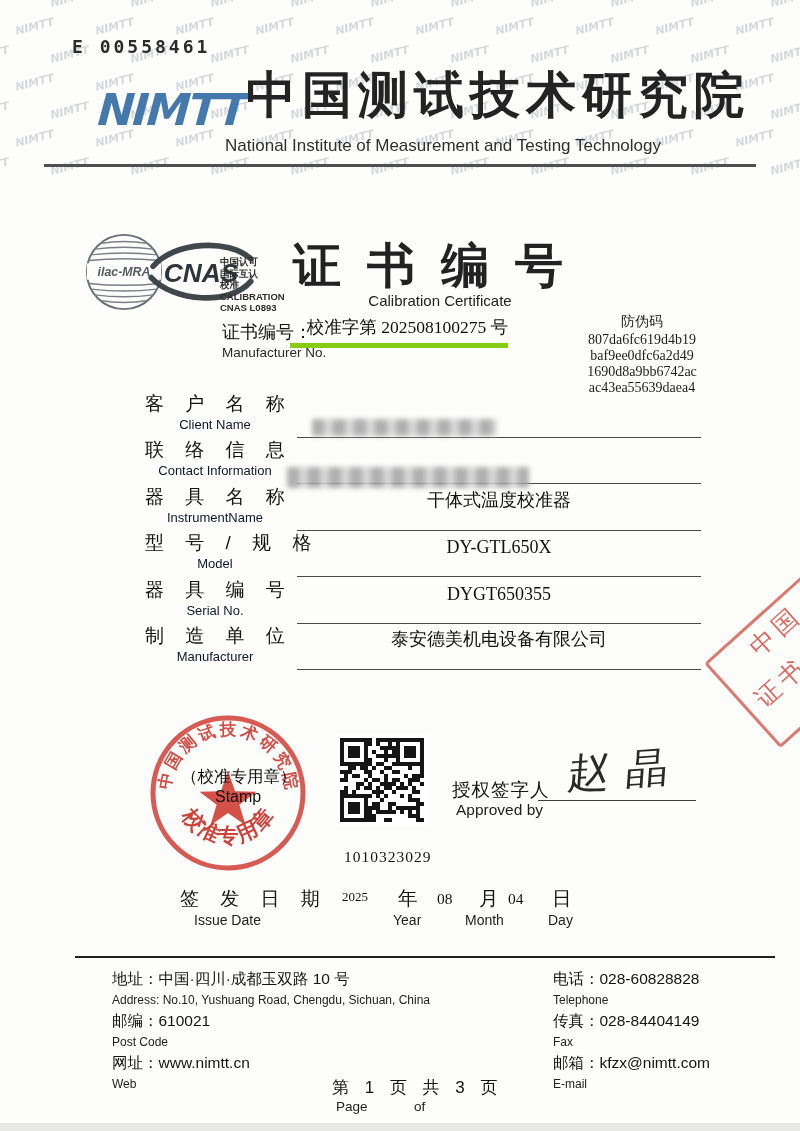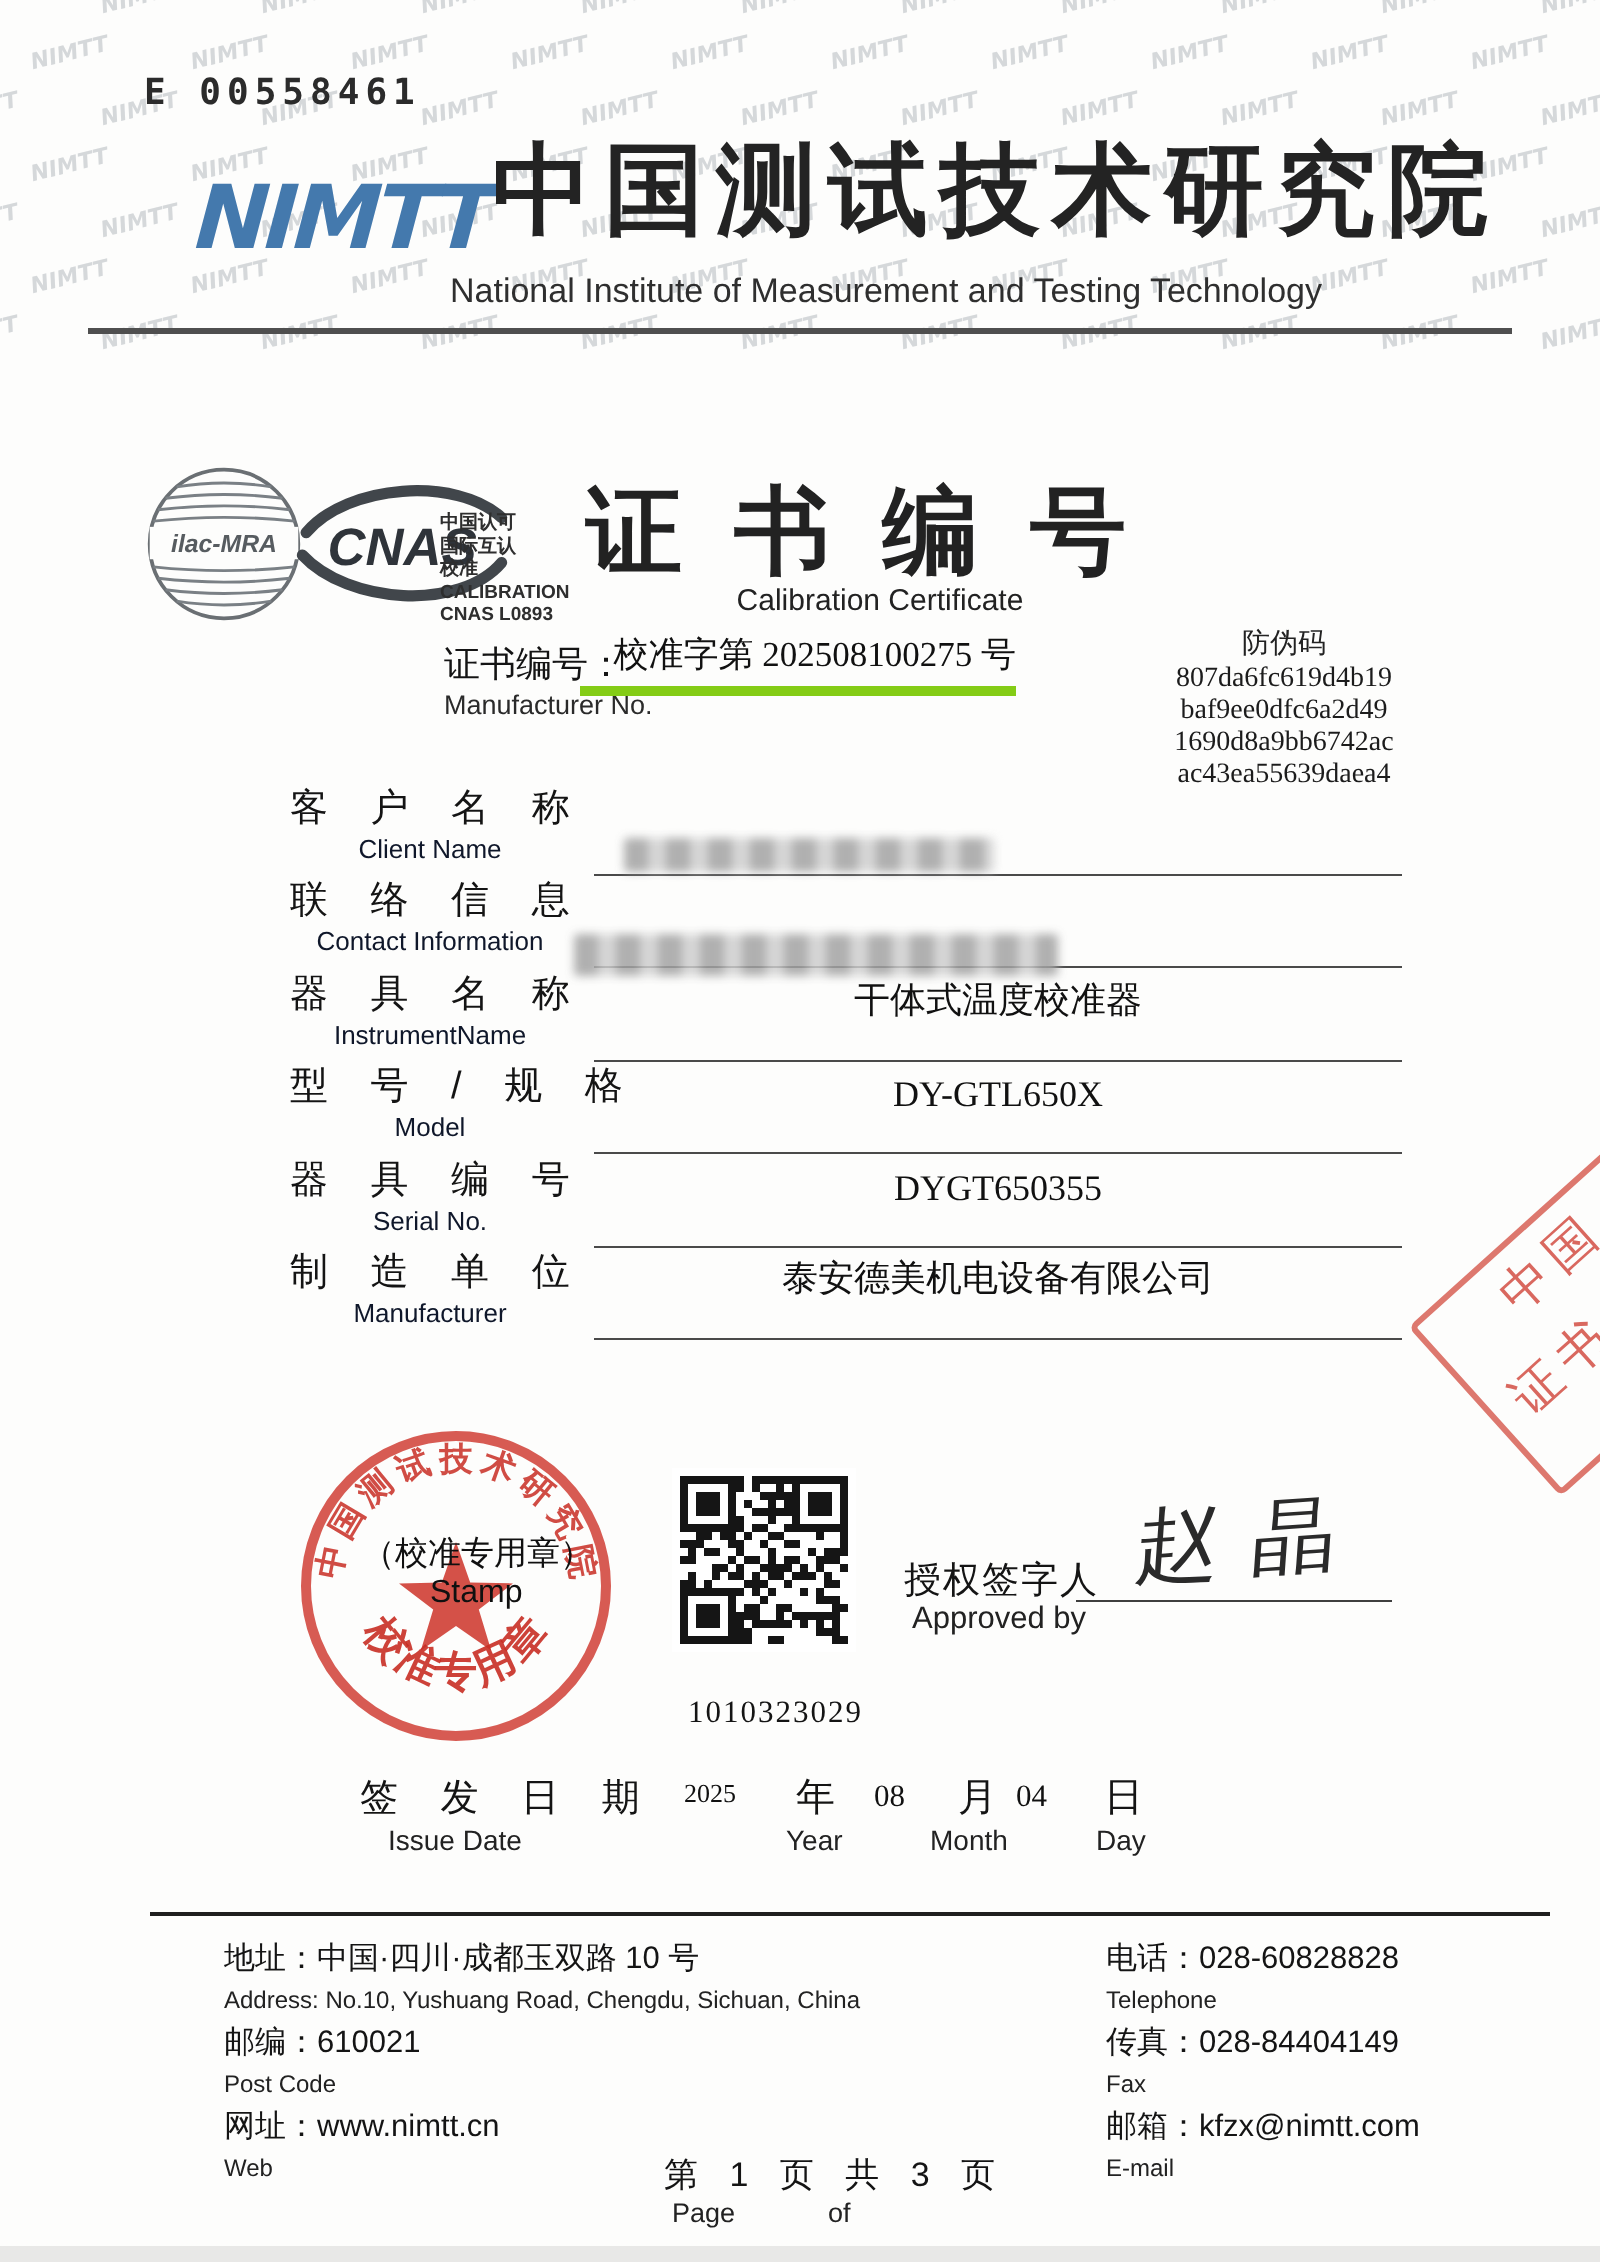--- a/index.html
+++ b/index.html
@@ -16,21 +16,21 @@
 
   .logo{position:absolute;left:98px;top:84px;font-family:"DejaVu Sans",sans-serif;
         font-style:italic;font-weight:900;font-size:44px;color:#4479ad;letter-spacing:-2px;
         transform:skewX(-4deg);}
   .title-cn{position:absolute;left:246px;top:62px;font-family:"Liberation Serif",serif;
         font-size:50px;font-weight:700;letter-spacing:6px;color:#232323;white-space:nowrap;}
   .title-en{position:absolute;left:225px;top:136px;font-size:17px;color:#2f2f2f;white-space:nowrap;}
   .divider{position:absolute;left:44px;top:164px;width:712px;height:3px;background:#4f4f4f;}
 
   
-  .ilac{position:absolute;left:72px;top:232px;}
+  .ilac{position:absolute;left:84px;top:232px;}
   .cnas{position:absolute;left:143px;top:240px;}
   .cnas-lines{position:absolute;left:220px;top:256px;width:75px;font-size:9.5px;line-height:11.5px;
         color:#2e2e2e;font-weight:700;}
   .doc-title{position:absolute;left:293px;top:234px;font-family:"Liberation Serif",serif;
         font-size:48px;font-weight:700;letter-spacing:26px;color:#222;white-space:nowrap;}
   .doc-title-en{position:absolute;left:330px;top:292px;width:220px;text-align:center;
         font-size:15px;color:#222;}
 
   
   .cert-label{position:absolute;left:222px;top:320px;font-size:18px;color:#141414;}

